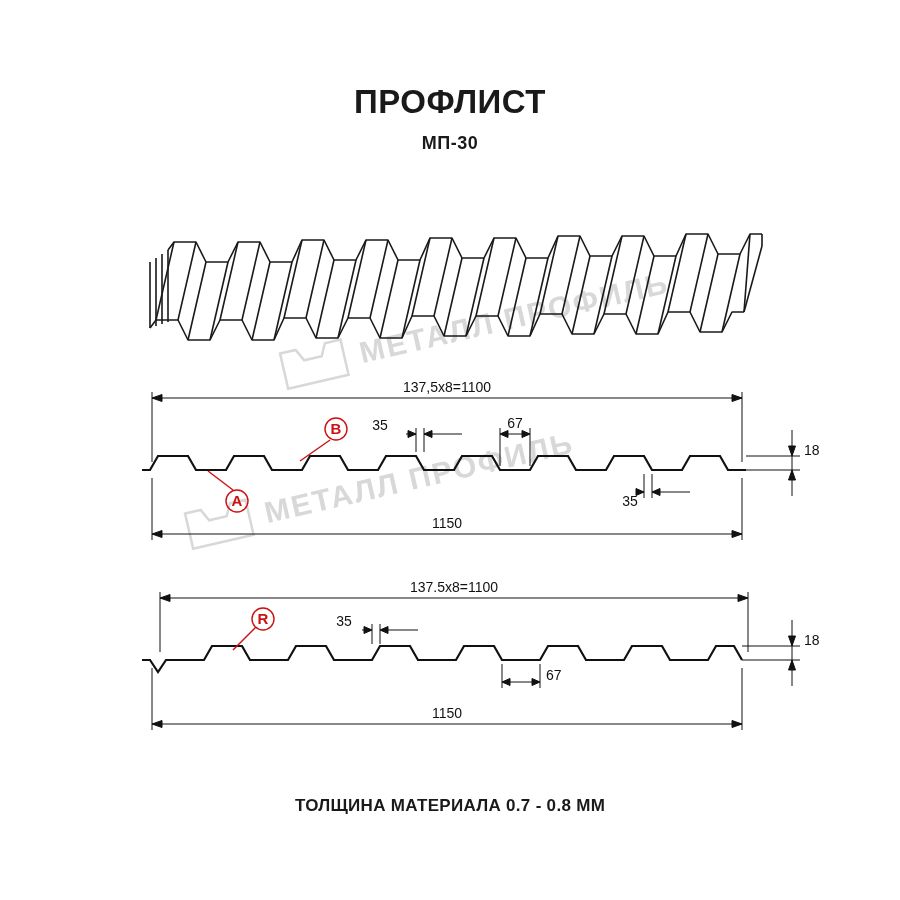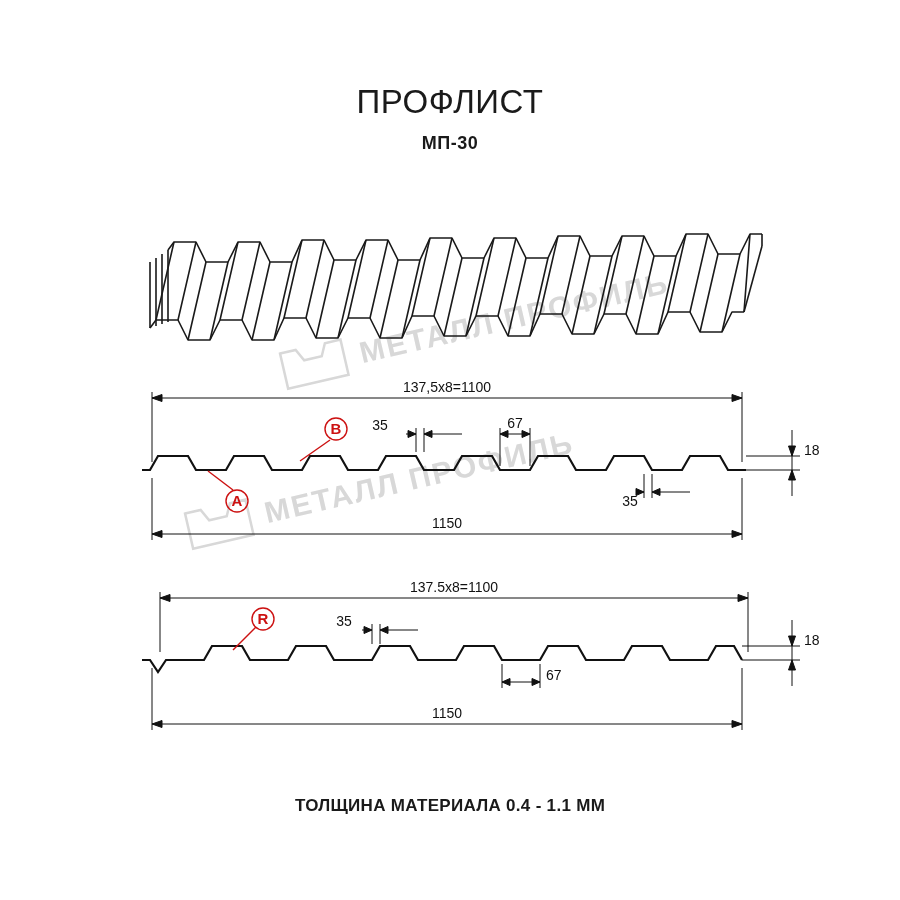--- a/index.html
+++ b/index.html
@@ -23,21 +23,21 @@
   }
   .title-block {
     position: absolute;
     top: 82px;
     left: 0;
     width: 900px;
     text-align: center;
   }
   .title {
     font-size: 33px;
-    font-weight: normal;
+    font-weight: bold;
     letter-spacing: 0.5px;
     line-height: 40px;
   }
   .subtitle {
     font-size: 18px;
     font-weight: bold;
     letter-spacing: 0.5px;
     margin-top: 10px;
     line-height: 22px;
   }
@@ -64,21 +64,21 @@
 </head>
 <body>
 
 <div class="sheet">
 
   <div class="title-block">
     <div class="title">ПРОФЛИСТ</div>
     <div class="subtitle">МП-30</div>
   </div>
 
-  <div class="footer-note">ТОЛЩИНА МАТЕРИАЛА 0.4 - 1.1 ММ</div>
+  <div class="footer-note">ТОЛЩИНА МАТЕРИАЛА 0.7 - 0.8 ММ</div>
 
   <svg width="900" height="900" viewBox="0 0 900 900">
 
     <g transform="translate(285,375) rotate(-13)">
       <g class="wm-shape">
         <path d="M0,-22 L16,-22 L22,-10 L40,-10 L46,-22 L62,-22 L62,14 L0,14 Z"></path>
       </g>
       <text class="wm-txt" x="78" y="6">МЕТАЛЛ ПРОФИЛЬ</text>
     </g>
     <g transform="translate(190,535) rotate(-13)">

